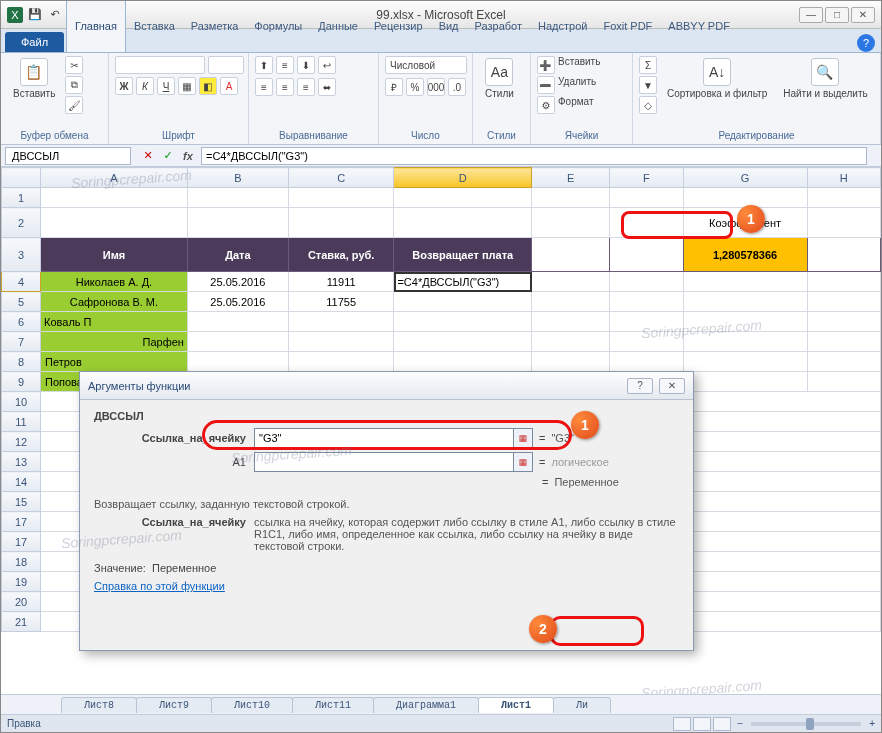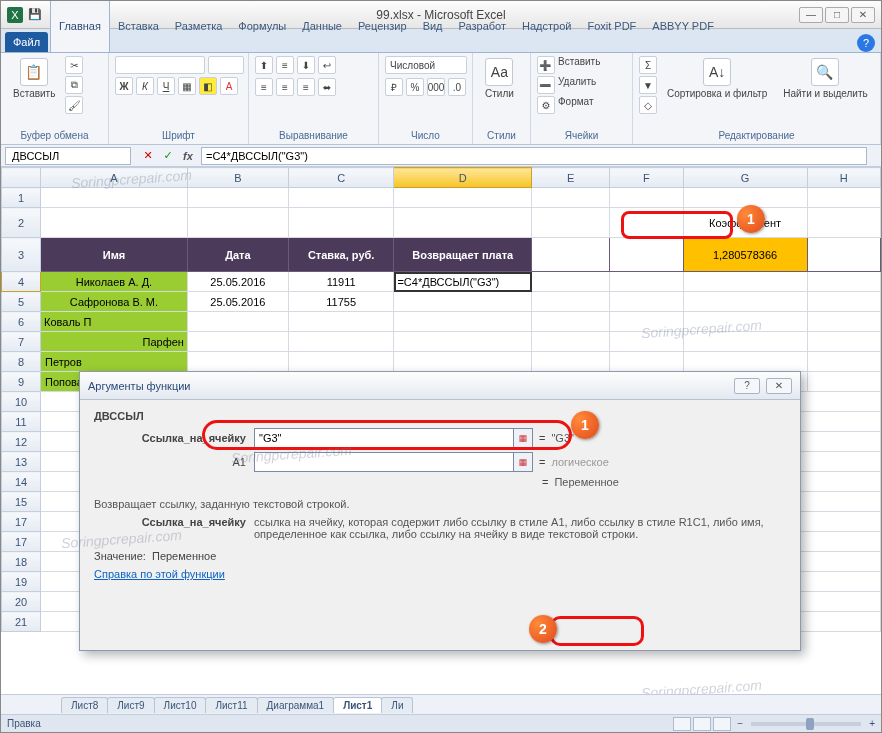--- a/index.html
+++ b/index.html
@@ -4,21 +4,21 @@
 <style>
   * { box-sizing: border-box; margin: 0; padding: 0; font-family: "Segoe UI", Tahoma, sans-serif; }
   body { background: #fff; width: 882px; height: 733px; position: relative; overflow: hidden; border: 1px solid #888; }
   .titlebar { height: 28px; background: linear-gradient(#fdfdfd,#e6e6e6); display:flex; align-items:center; padding:0 6px; border-bottom:1px solid #bbb;}
   .titlebar .qat { display:flex; gap:4px; align-items:center;}
   .titlebar .qat span { width:16px; height:16px; display:inline-flex; align-items:center; justify-content:center; font-size:11px; color:#444;}
   .titlebar .title { flex:1; text-align:center; font-size:12px; color:#444;}
   .winbtns { display:flex; gap:2px;}
   .winbtns span { width:24px; height:16px; border:1px solid #aaa; background:#f5f5f5; font-size:10px; display:flex; align-items:center; justify-content:center; color:#555; border-radius:2px;}
   .tabs { height:24px; background:#dce6f2; display:flex; align-items:flex-end; padding-left:4px; border-bottom:1px solid #9db4d4; font-size:11px;}
-  .tabs .file { background:#1e5aa0; color:#fff; padding:4px 8px; border-radius:3px 3px 0 0; margin-right:2px;}
+  .tabs .file { background:#1e5aa0; color:#fff; padding:4px 16px; border-radius:3px 3px 0 0; margin-right:2px;}
   .tabs .tab { padding:20px 8px; color:#3b5a82; cursor:pointer;}
   .tabs .tab.active { background:#f3f5f9; border:1px solid #9db4d4; border-bottom:none; border-radius:3px 3px 0 0; color:#2b4a76;}
   .tabs .help { margin-left:auto; width:18px; height:18px; background:#2b78e4; color:#fff; border-radius:50%; font-size:11px; display:flex; align-items:center; justify-content:center; margin-right:6px;}
   .ribbon { height:92px; background:#f3f5f9; border-bottom:1px solid #b8c4d6; display:flex; font-size:10px; color:#444;}
   .group { border-right:1px solid #d0d8e4; padding:3px 6px; display:flex; flex-direction:column; justify-content:space-between;}
   .group .body { display:flex; gap:4px; align-items:flex-start;}
   .group .label { text-align:center; font-size:10px; color:#4a6a96; padding-top:2px;}
   .bigbtn { display:flex; flex-direction:column; align-items:center; gap:2px; padding:2px 6px;}
   .bigbtn .ico { width:28px; height:28px; background:#fff; border:1px solid #c0c8d4; border-radius:3px; display:flex; align-items:center; justify-content:center; font-size:14px;}
   .smico { width:18px; height:18px; border:1px solid #c8d0dc; background:#fff; border-radius:2px; display:inline-flex; align-items:center; justify-content:center; font-size:10px;}
@@ -37,24 +37,24 @@
   .sheet th { background:linear-gradient(#f6f8fb,#e5ebf3); border:1px solid #c4cedc; color:#3a5478; font-weight:normal; height:20px;}
   .sheet td { border:1px solid #d4d9e2; height:17px; padding:0 3px; text-align:center; white-space:nowrap;}
   .sheet .rowh { background:linear-gradient(#f6f8fb,#e5ebf3); width:34px; text-align:center; color:#3a5478;}
   .colA{width:128px}.colB{width:88px}.colC{width:92px}.colD{width:120px}.colE{width:68px}.colF{width:64px}.colG{width:108px}.colH{width:64px}
   th.sel-col { background:linear-gradient(#ffe69a,#f7c424); border-color:#c9a227;}
   th.sel-row { background:linear-gradient(#ffe69a,#f7c424); border-color:#c9a227;}
   .hdr-purple { background:#4b3a5a; color:#fff; font-weight:bold;}
   .hdr-purple td{ border-color:#6b5a7a;}
   .name-green { background:#9acd32; text-align:left; padding-left:4px;}
   .sel-cell { outline:2px solid #333; outline-offset:-2px; text-align:left !important; padding-left:4px;}
-  .coef-cell { background:#ffc000; color:#000; font-weight:normal;}
+  .coef-cell { background:#ffc000; color:#000; font-weight:bold;}
   .coef-box { position:absolute; left:620px; top:44px; width:112px; height:28px; border:3px solid #e11; border-radius:8px; pointer-events:none;}
   .badge { position:absolute; width:28px; height:28px; border-radius:50%; background:radial-gradient(circle at 30% 30%, #ff8a3a, #e0491b); color:#fff; font-weight:bold; display:flex; align-items:center; justify-content:center; font-size:14px; box-shadow:1px 1px 3px rgba(0,0,0,.4); pointer-events:none;}
-  .dialog { position:absolute; left:78px; top:370px; width:722px; height:280px; background:#f0f0f0; border:1px solid #8a9ab0; box-shadow:4px 4px 10px rgba(0,0,0,.3); font-size:11px;}
+  .dialog { position:absolute; left:78px; top:370px; width:615px; height:280px; background:#f0f0f0; border:1px solid #8a9ab0; box-shadow:4px 4px 10px rgba(0,0,0,.3); font-size:11px;}
   .dlg-title { height:28px; background:linear-gradient(#fdfdfd,#e4e9f0); border-bottom:1px solid #b6c1d2; display:flex; align-items:center; padding:0 8px; color:#2a4a78;}
   .dlg-title .tbuttons { margin-left:auto; display:flex; gap:6px;}
   .dlg-title .tbuttons span { width:26px; height:16px; border:1px solid #a7b3c6; background:#f5f7fb; border-radius:2px; display:flex; align-items:center; justify-content:center; font-size:10px; color:#555;}
   .dlg-body { padding:10px 14px; color:#444;}
   .dlg-body .fn { font-weight:bold; margin-bottom:6px;}
   .arg-row { display:flex; align-items:center; margin:4px 0;}
   .arg-row label { width:160px; text-align:right; padding-right:8px;}
   .arg-row .inp { width:260px; height:20px; border:1px solid #7a8aa0; background:#fff; padding:0 4px; font-size:11px;}
   .arg-row .refbtn { width:20px; height:20px; border:1px solid #7a8aa0; background:#eef2f8; margin-left:-1px; display:flex; align-items:center; justify-content:center; font-size:9px; color:#c33;}
   .arg-row .eq { margin:0 6px;}
@@ -64,21 +64,21 @@
   .desc2 { display:flex; margin-bottom:10px;}
   .desc2 .lab { width:160px; text-align:right; padding-right:8px; font-weight:bold;}
   .desc2 .txt { flex:1; color:#555;}
   .result { margin:6px 0;}
   .link { color:#0b62c4; text-decoration:underline; cursor:pointer;}
   .dlg-btns { position:absolute; right:14px; bottom:12px; display:flex; gap:14px;}
   .dlg-btns button { width:78px; height:22px; border:1px solid #8a9ab0; background:linear-gradient(#fdfdfd,#e6ecf4); font-size:11px; border-radius:2px;}
   .dlg-btns button.ok { outline:2px solid #3b84d6; outline-offset:-1px;}
   .okbox { position:absolute; border:3px solid #e11; border-radius:10px; pointer-events:none;}
   .sheet-tabs { position:absolute; left:0; bottom:18px; right:0; height:20px; background:#eef2f8; border-top:1px solid #c2ccda; display:flex; align-items:center; font-size:10px; padding-left:60px;}
-  .sheet-tabs .stab { padding:2px 9px; border:1px solid #b9c3d3; border-bottom:none; background:#e5ebf3; margin-right:-1px; color:#3a5478; border-radius:3px 3px 0 0;}
+  .sheet-tabs .stab { padding:2px 22px; border:1px solid #b9c3d3; border-bottom:none; background:#e5ebf3; margin-right:-1px; color:#3a5478; border-radius:3px 3px 0 0;font-family:Liberation Mono, monospace;}
   .sheet-tabs .stab.active { background:#fff; font-weight:bold;}
   .status { position:absolute; left:0; bottom:0; right:0; height:18px; background:#dfe6f0; border-top:1px solid #c2ccda; font-size:10px; color:#3a5478; display:flex; align-items:center; padding:0 6px;}
   .status .views { margin-left:auto; display:flex; gap:2px;}
   .status .views span { width:18px; height:14px; border:1px solid #b0bace; background:#f2f5fa;}
   .slider { width:110px; height:4px; background:#c6cfdc; margin:0 8px; position:relative;}
   .slider::after{content:""; position:absolute; left:50%; top:-4px; width:8px; height:12px; background:#8fa2bf; border-radius:2px;}
   .watermark { position:absolute; color:rgba(120,130,150,.35); font-style:italic; font-size:14px; pointer-events:none; transform:rotate(-4deg);}
 </style>
 </head>
 <body>

